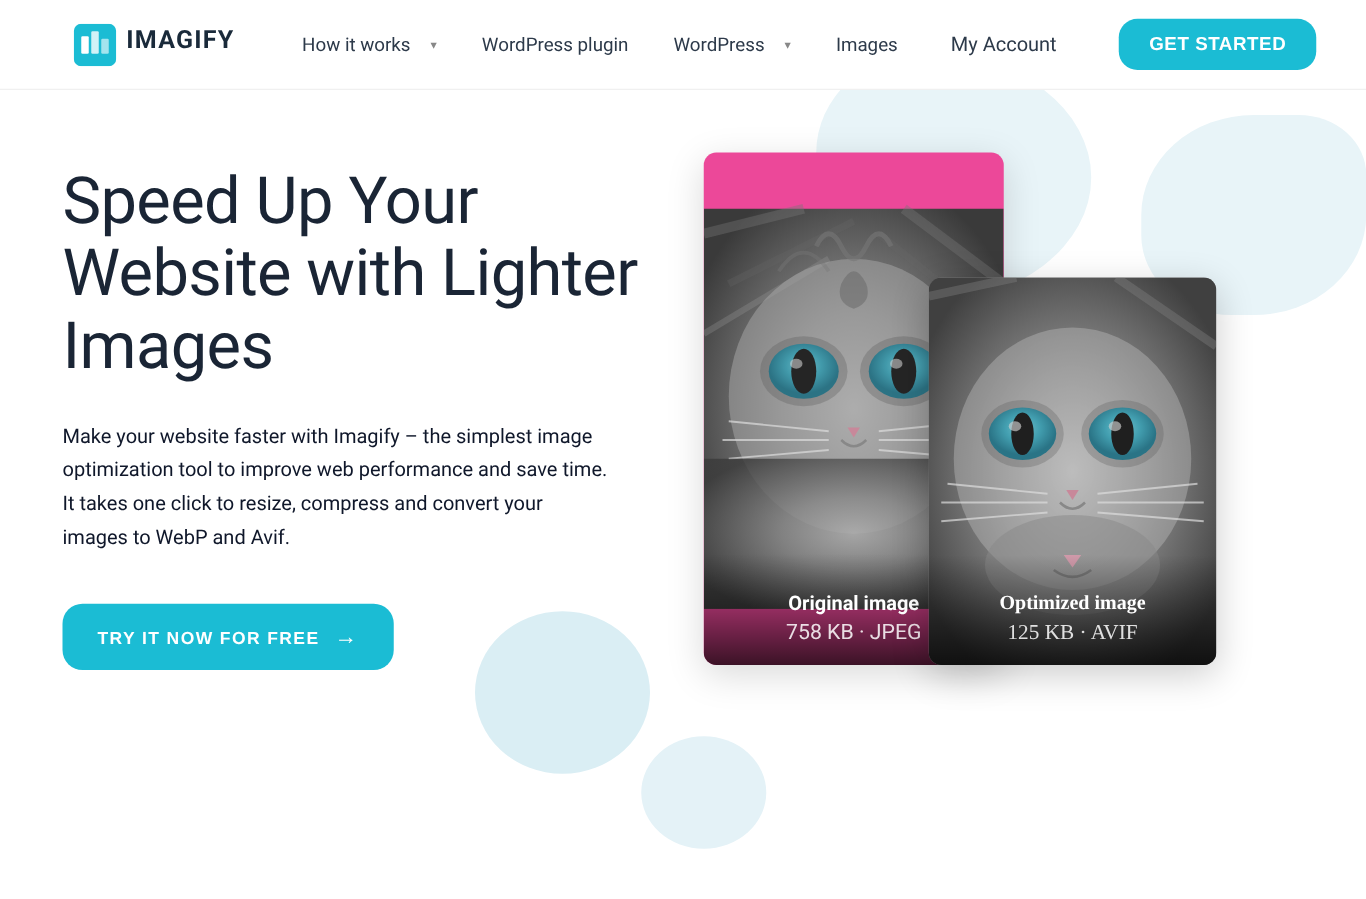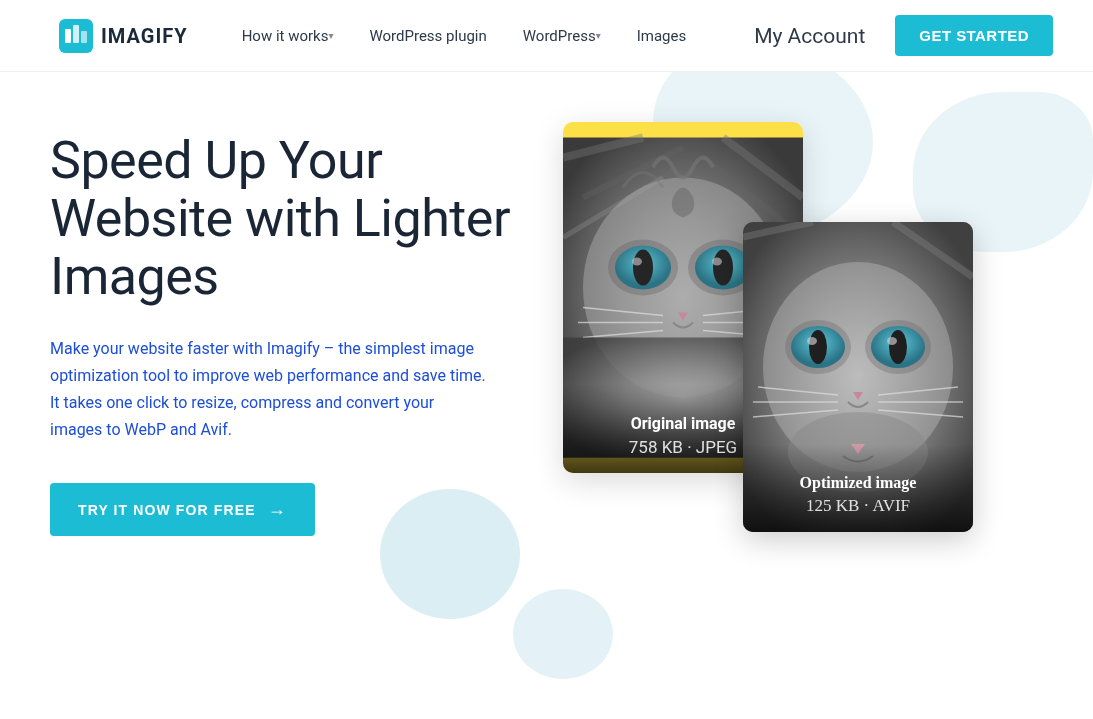--- a/index.html
+++ b/index.html
@@ -19,21 +19,21 @@
       padding: 0 40px;
       height: 72px;
       background: #fff;
       border-bottom: 1px solid #f0f0f0;
       position: relative;
       z-index: 10;
     }
 
     .logo {
       display: flex;
-      align-items: center;
+      align-items: flex-start;
       gap: 8px;
       margin-right: 40px;
       padding-left: 19px;
     }
 
     .logo-icon {
       width: 34px;
       height: 34px;
     }
 
@@ -51,55 +51,56 @@
       flex: 1;
     }
 
     .nav-link {
       font-size: 15px;
       color: #2d3a4a;
       padding: 8px 14px;
       cursor: pointer;
       display: flex;
       align-items: center;
-      gap: 0;
+      gap: 16px;
       font-weight: 400;
       white-space: nowrap;
     }
 
     .chevron {
       font-size: 10px;
       color: #888;
     }
 
     .nav-right {
       display: flex;
       align-items: center;
       gap: 16px;
     }
 
     .my-account {
-      font-size: 21px;
+      font-size: 16px;
       color: #2d3a4a;
       cursor: pointer;
       font-weight: 400;
       padding: 8px 14px;
     }
 
     .get-started-btn {
       background: #1bbcd4;
       color: #fff;
       border: none;
       padding: 12px 24px;
       font-size: 15px;
       font-weight: 600;
-      border-radius: 4px;
+      border-radius: 15px;
       cursor: pointer;
       letter-spacing: 0.03em;
       text-transform: uppercase;
+      margin-left: 20px;
     }
 
     
     .hero {
       position: relative;
       width: 100%;
       height: calc(719px - 72px);
       overflow: hidden;
       background: #fff;
     }
@@ -157,37 +158,37 @@
       font-size: 52px;
       font-weight: 400;
       color: #1a2535;
       line-height: 1.12;
       margin-bottom: 28px;
       letter-spacing: -0.5px;
     }
 
     .hero-subtitle {
       font-size: 16px;
-      color: #1d4ed8;
+      color: #0f172a;
       line-height: 1.7;
       margin-bottom: 40px;
       max-width: 440px;
     }
 
     .try-btn {
       display: inline-flex;
       align-items: center;
       gap: 12px;
       background: #1bbcd4;
       color: #fff;
       border: none;
       padding: 16px 28px;
       font-size: 14px;
       font-weight: 700;
-      border-radius: 4px;
+      border-radius: 16px;
       cursor: pointer;
       letter-spacing: 0.08em;
       text-transform: uppercase;
     }
 
     .try-btn .arrow {
       font-size: 18px;
     }
 
     
@@ -197,25 +198,25 @@
       right: 60px;
       width: 500px;
       height: 600px;
     }
 
     .cat-card-original {
       position: absolute;
       top: 30px;
       left: 30px;
       width: 240px;
-      height: 351px;
+      height: 410px;
       border-radius: 10px;
       overflow: hidden;
       box-shadow: 0 8px 30px rgba(0,0,0,0.15);
-      background: #fde047;
+      background: #ec4899;
     }
 
     .cat-card-optimized {
       position: absolute;
       top: 130px;
       left: 210px;
       width: 230px;
       height: 310px;
       border-radius: 10px;
       overflow: hidden;

